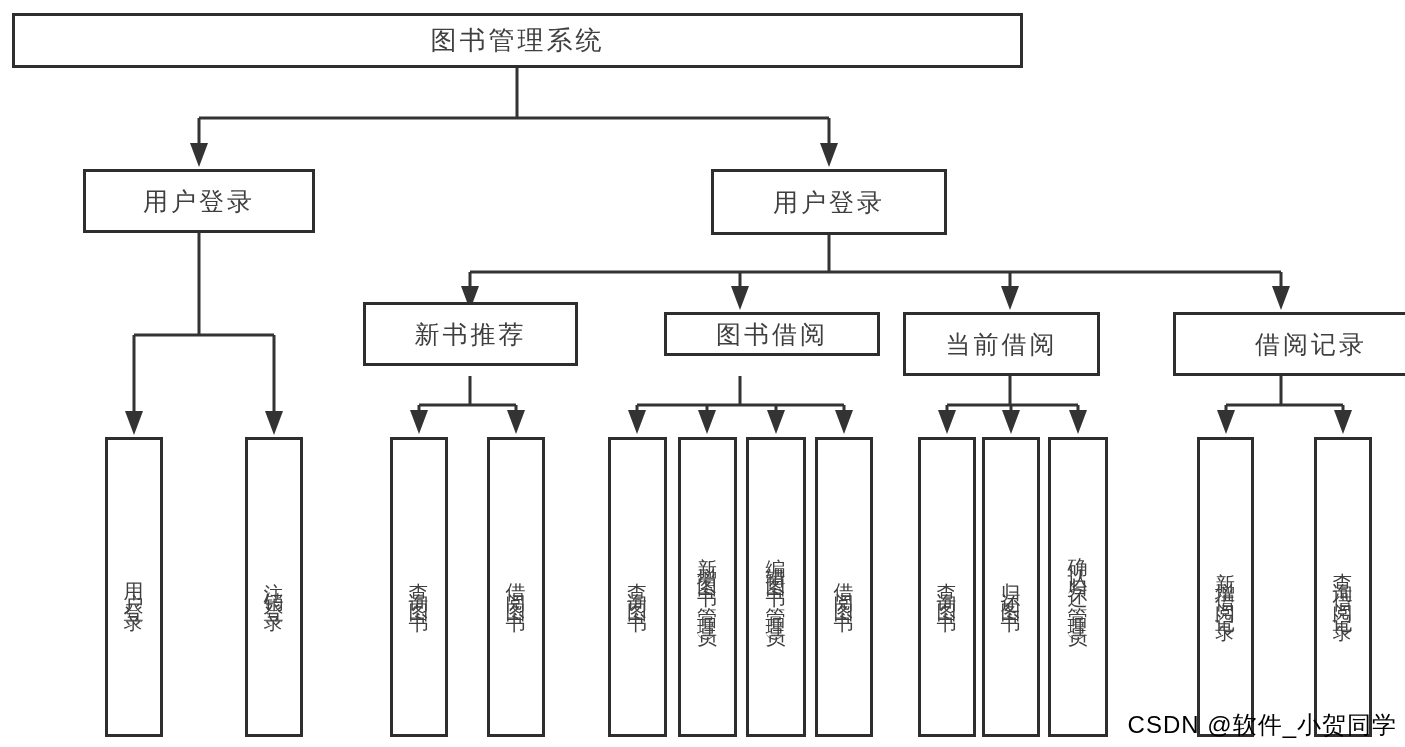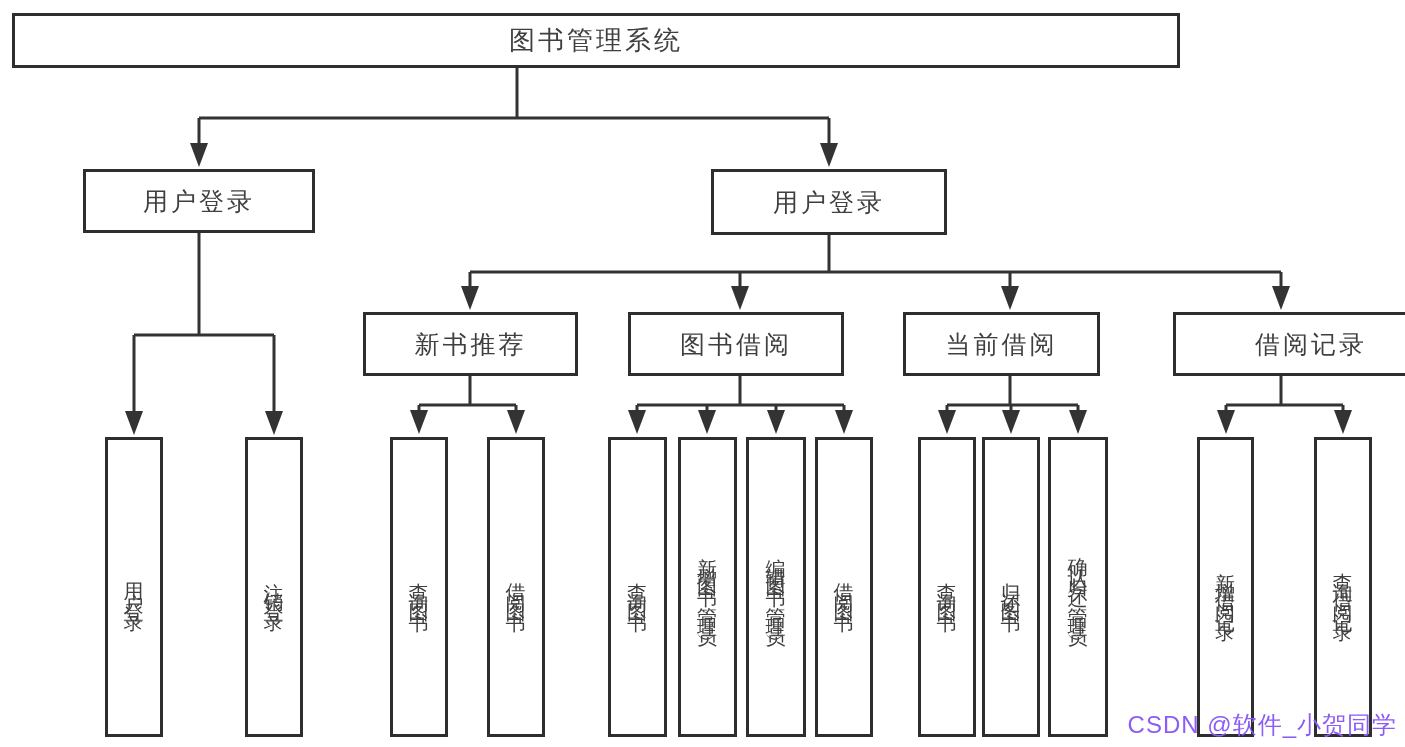--- a/index.html
+++ b/index.html
@@ -46,21 +46,21 @@
     text-orientation: mixed;
     font-size: 20px;
     letter-spacing: 10px;
     line-height: 1;
   }
   #watermark {
     position: absolute;
     right: 8px;
     bottom: 6px;
     font-size: 24px;
-    color: #8b5cf6;
+    color: #000000;
     letter-spacing: 1px;
     white-space: nowrap;
   }
 </style>
 </head>
 <body>
 
 <div id="stage">
 
   <svg id="connectors" width="1405" height="747" viewBox="0 0 1405 747" xmlns="http://www.w3.org/2000/svg">
@@ -106,27 +106,27 @@
       <polygon points="1069,410 1087,410 1078,434" fill="#333333" stroke="none"></polygon>
     </g>
 
     <g stroke="#333333" stroke-width="3" fill="none">
       <path d="M1281,376 V405 M1226,405 H1343 M1226,405 V413 M1343,405 V413"></path>
       <polygon points="1217,410 1235,410 1226,434" fill="#333333" stroke="none"></polygon>
       <polygon points="1334,410 1352,410 1343,434" fill="#333333" stroke="none"></polygon>
     </g>
   </svg>
 
-  <div class="node root-node" style="left:12px; top:13px; width:1168px; height:55px;">图书管理系统</div>
+  <div class="node root-node" style="left:12px; top:13px; width:1011px; height:55px;">图书管理系统</div>
 
   <div class="node h-node" style="left:83px; top:169px; width:232px; height:64px;">用户登录</div>
   <div class="node h-node" style="left:711px; top:169px; width:236px; height:66px;">用户登录</div>
 
-  <div class="node h-node" style="left:363px; top:312px; width:215px; height:64px;">新书推荐</div>
-  <div class="node h-node" style="left:628px; top:312px; width:216px; height:64px;">图书借阅</div>
+  <div class="node h-node" style="left:363px; top:302px; width:215px; height:64px;">新书推荐</div>
+  <div class="node h-node" style="left:664px; top:312px; width:216px; height:44px;">图书借阅</div>
   <div class="node h-node" style="left:903px; top:312px; width:197px; height:64px;">当前借阅</div>
   <div class="node h-node" style="left:1173px; top:312px; width:244px; height:64px;padding-left:32px;">借阅记录</div>
 
   <div class="node v-node" style="left:105px; top:437px; width:58px; height:300px;">用户登录</div>
   <div class="node v-node" style="left:245px; top:437px; width:58px; height:300px;">注销登录</div>
 
   <div class="node v-node" style="left:390px; top:437px; width:58px; height:300px;">查询图书</div>
   <div class="node v-node" style="left:487px; top:437px; width:58px; height:300px;">借阅图书</div>
 
   <div class="node v-node" style="left:608px; top:437px; width:59px; height:300px;">查询图书</div>

